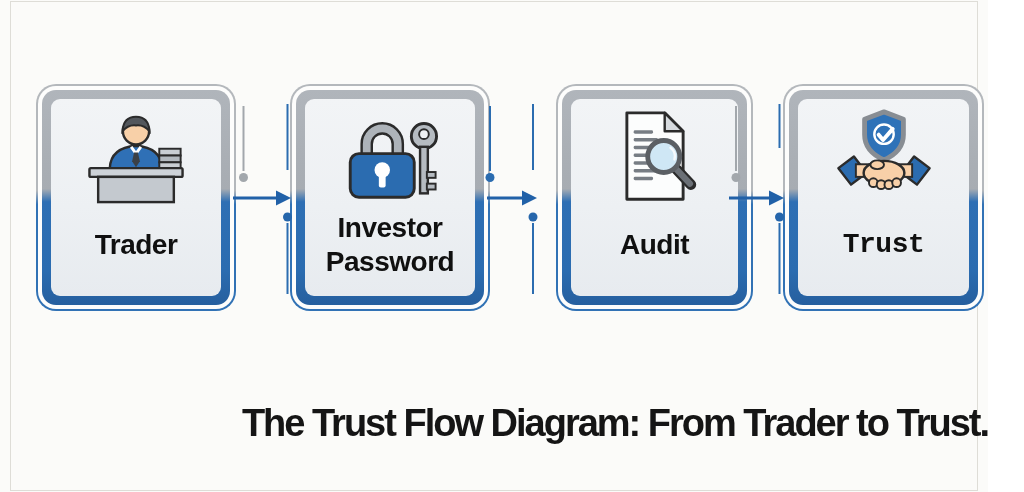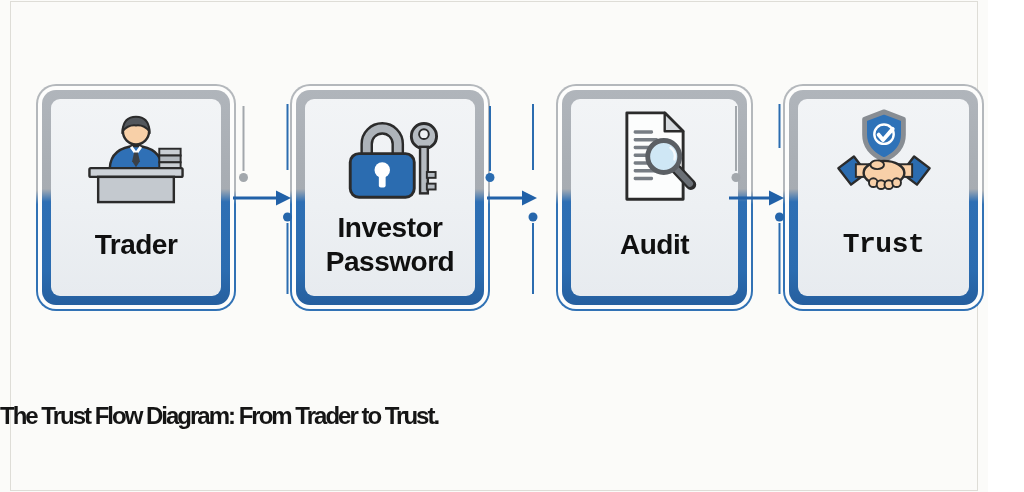--- a/index.html
+++ b/index.html
@@ -48,22 +48,22 @@
     padding-bottom:12px;
     font-size:28px;font-weight:700;letter-spacing:-0.5px;
     color:#101010;text-align:center;line-height:1.18;
   }
   #box-investor-password .box-label{max-width:150px;}
   
   #connectors{position:absolute;left:0;top:0;pointer-events:none;}
   
   .diagram-title{
     position:absolute;left:0;right:0;top:402px;
-    text-align:left;
-    font-size:24px;font-weight:800;letter-spacing:-2px;
+    text-align:right;
+    font-size:38px;font-weight:800;letter-spacing:-2px;
     color:#151515;
   }
 </style>
 </head>
 <body>
 
 <div id="canvas">
   <div class="page-frame"></div>
 
   <div class="flow-box" id="box-trader" style="left:36px;width:200px;">

